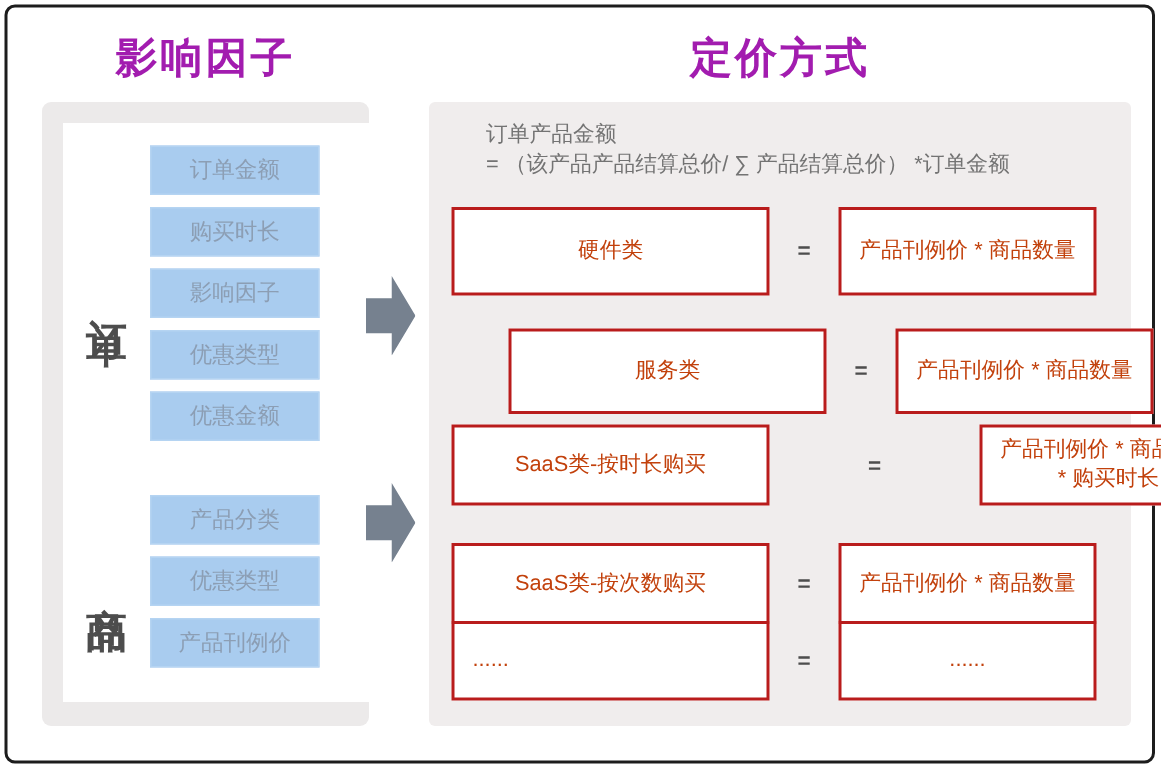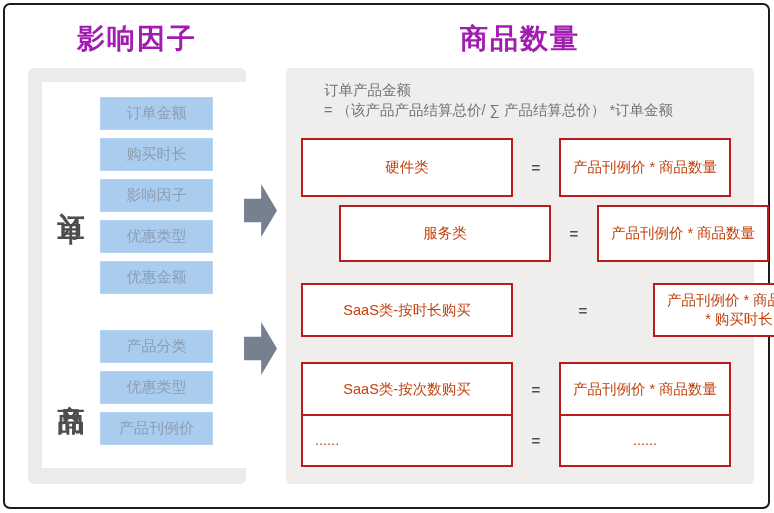--- a/index.html
+++ b/index.html
@@ -53,21 +53,21 @@
   .formula-panel{
     position:absolute;left:286px;top:68px;width:468px;height:416px;
     background:#f0eded;border-radius:4px;
   }
   .formula-header{
     position:absolute;left:38px;top:12px;font-size:14.5px;line-height:20px;
     color:#737373;
   }
   .frow{position:absolute;left:15px;display:flex;}
   .frow-1{top:70px;height:59px;}
-  .frow-2{top:137px;height:57px;padding-left:38px;}
+  .frow-2{top:151px;height:57px;padding-left:38px;}
   .frow-3{top:215px;height:54px;gap:47px;}
   .frow-4{top:294px;height:54px;}
   .frow-5{top:346px;height:53px;}
   .cat-box,.res-box{
     background:#ffffff;border:2px solid #b91c1c;box-sizing:border-box;
     display:flex;align-items:center;justify-content:center;
     font-size:14.5px;color:#c2410c;text-align:center;line-height:19px;
     white-space:pre-line;
   }
   .cat-box{width:212px;}
@@ -78,21 +78,21 @@
   }
   .align-left{justify-content:flex-start;padding-left:12px;}
 </style>
 </head>
 <body>
 
 <div class="page">
   <div class="frame"></div>
 
   <div class="title title-left">影响因子</div>
-  <div class="title title-right">商品数量</div>
+  <div class="title title-right">定价方式</div>
 
   <div class="factors-outer">
     <div class="factors-inner">
 
       <div class="group group-order">
         <div class="group-label">订单</div>
         <div class="chips">
           <div class="chip">订单金额</div>
           <div class="chip">购买时长</div>
           <div class="chip">影响因子</div>

